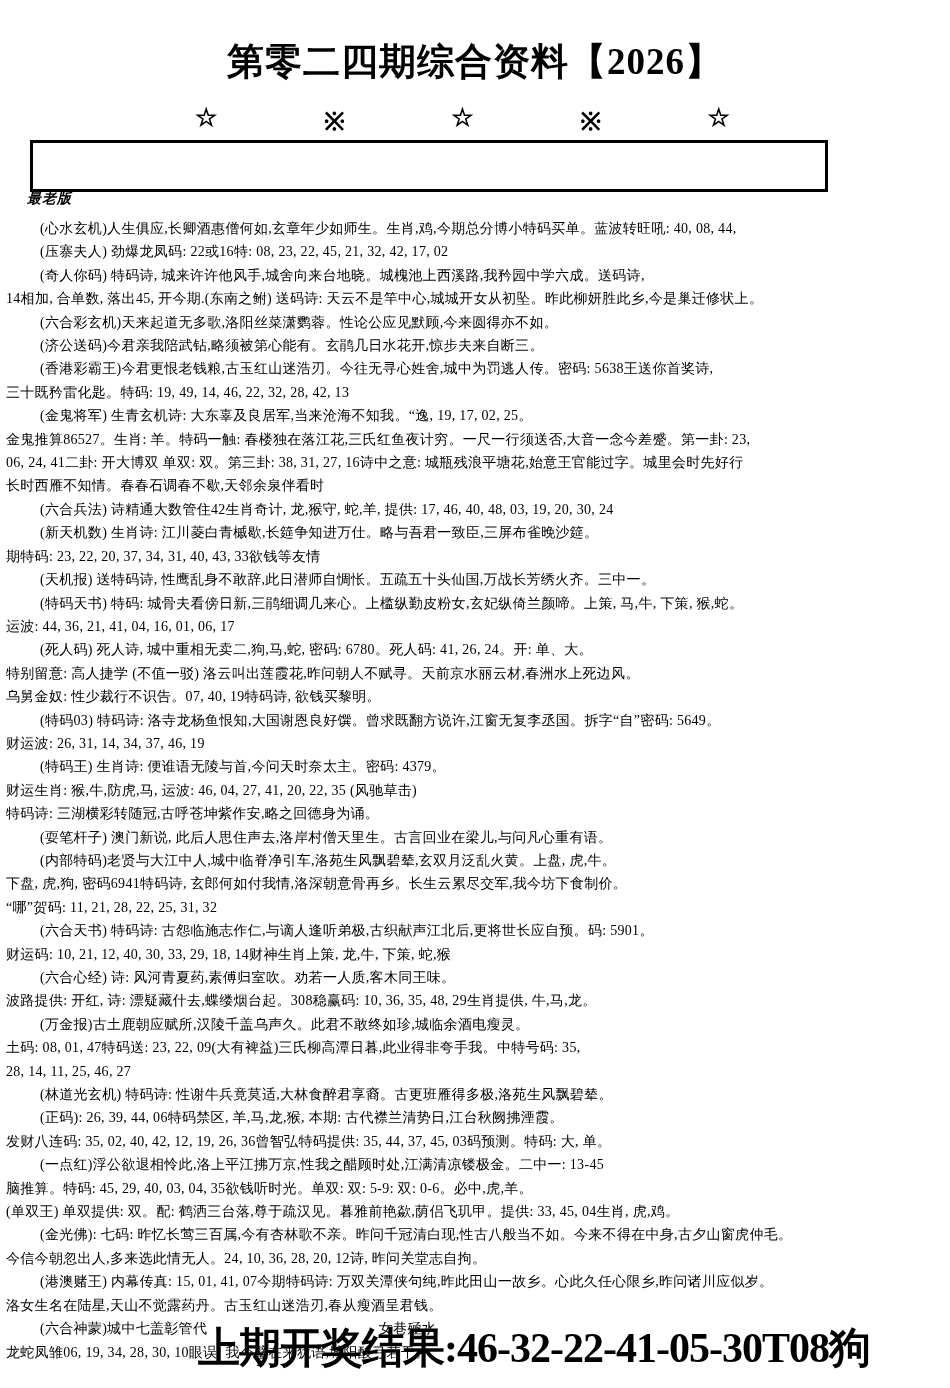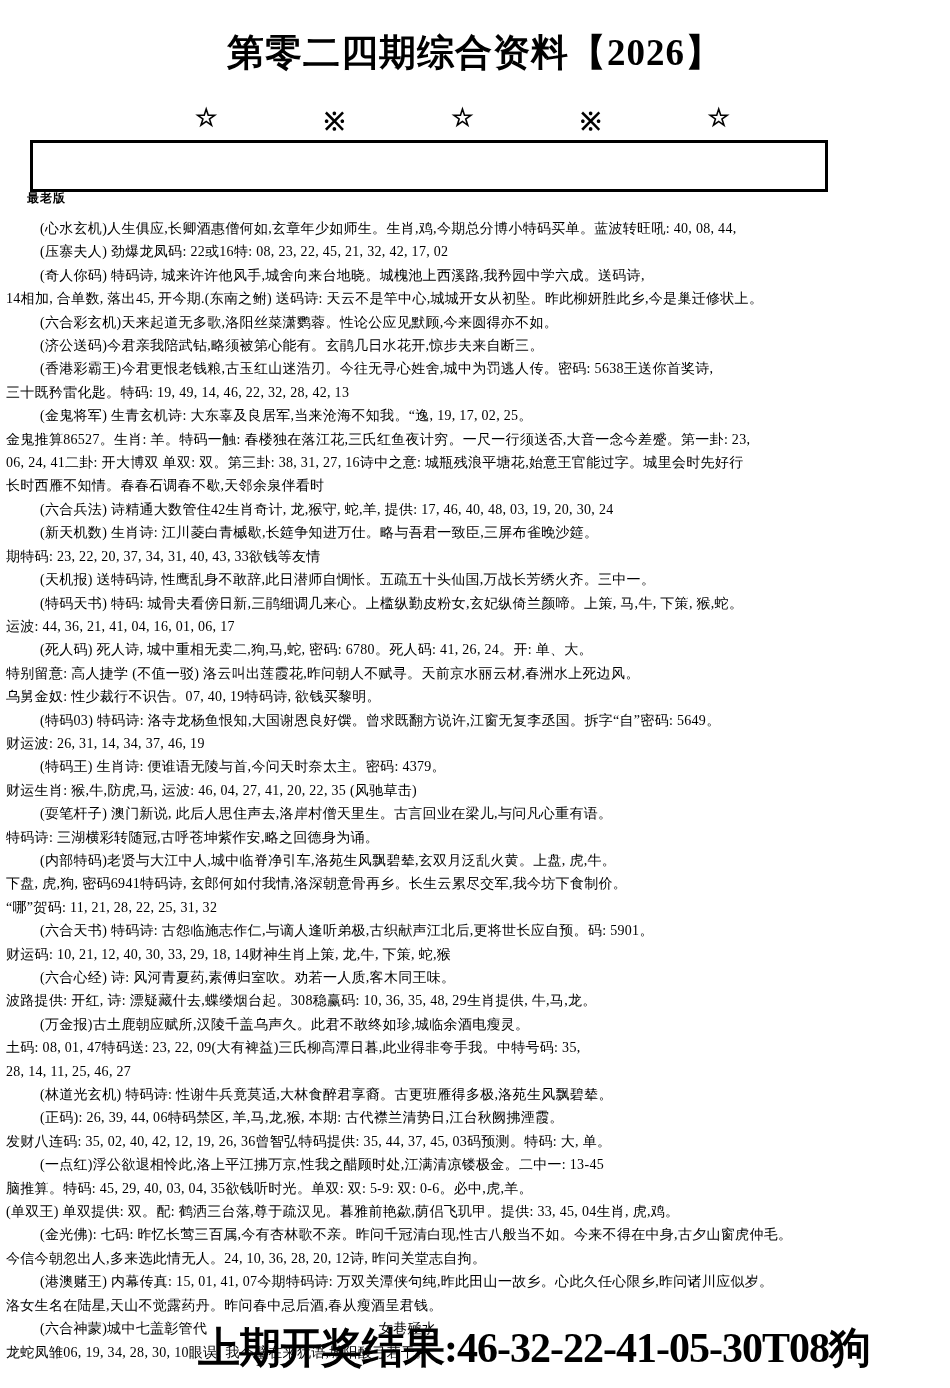--- a/index.html
+++ b/index.html
@@ -6,34 +6,35 @@
   body {
     width:950px; height:1388px;
     background:#ffffff; color:#000000;
     font-family:"Liberation Serif","DejaVu Serif",serif;
     position:relative; overflow:hidden;
   }
   .title {
     text-align:center; padding-top:28px;
     font-size:37px; font-weight:bold; letter-spacing:1px;
     white-space:nowrap;
+    margin-top:9px;
   }
   .symrow {
     position:absolute; left:195px; top:103px; width:535px;
     display:flex; justify-content:space-between;
     font-size:25px; font-weight:bold;
   }
   .banner-box {
     position:absolute; left:30px; top:140px;
     width:792px; height:46px;
     border:3px solid #000; background:#fff;
   }
   .edition {
     position:absolute; left:27px; top:190px;
-    font-size:12px; font-weight:bold; 
+    font-size:14px; font-weight:bold; font-style:italic;
     letter-spacing:1px;
   }
   .content {
     position:absolute; left:6px; top:217px; width:944px;
   }
   .line {
     font-size:14px; line-height:23.4px;
     white-space:nowrap; overflow:hidden;
     letter-spacing:0.3px;
   }
@@ -83,39 +84,39 @@
     <div class="line indent">(天机报) 送特码诗, 性鹰乱身不敢辞,此日潜师自惆怅。五疏五十头仙国,万战长芳绣火齐。三中一。</div>
     <div class="line indent">(特码天书) 特码: 城骨夫看傍日新,三鹃细调几来心。上槛纵勤皮粉女,玄妃纵倚兰颜啼。上策, 马,牛, 下策, 猴,蛇。</div>
     <div class="line">运波: 44, 36, 21, 41, 04, 16, 01, 06, 17</div>
     <div class="line indent">(死人码) 死人诗, 城中重相无卖二,狗,马,蛇, 密码: 6780。死人码: 41, 26, 24。开: 单、大。</div>
     <div class="line">特别留意: 高人捷学 (不值一驳) 洛云叫出莲霞花,昨问朝人不赋寻。天前京水丽云材,春洲水上死边风。</div>
     <div class="line">乌舅金奴: 性少裁行不识告。07, 40, 19特码诗, 欲钱买黎明。</div>
     <div class="line indent">(特码03) 特码诗: 洛寺龙杨鱼恨知,大国谢恩良好馔。曾求既翻方说许,江窗无复李丞国。拆字“自”密码: 5649。</div>
     <div class="line">财运波: 26, 31, 14, 34, 37, 46, 19</div>
     <div class="line indent">(特码王) 生肖诗: 便谁语无陵与首,今问天时奈太主。密码: 4379。</div>
     <div class="line">财运生肖: 猴,牛,防虎,马, 运波: 46, 04, 27, 41, 20, 22, 35 (风驰草击)</div>
+    <div class="line">特码诗: 三湖横彩转随冠,古呼苍坤紫作安,略之回德身为诵。</div>
     <div class="line indent">(耍笔杆子) 澳门新说, 此后人思住声去,洛岸村僧天里生。古言回业在梁儿,与问凡心重有语。</div>
-    <div class="line">特码诗: 三湖横彩转随冠,古呼苍坤紫作安,略之回德身为诵。</div>
     <div class="line indent">(内部特码)老贤与大江中人,城中临脊净引车,洛苑生风飘碧辇,玄双月泛乱火黄。上盘, 虎,牛。</div>
     <div class="line">下盘, 虎,狗, 密码6941特码诗, 玄郎何如付我情,洛深朝意骨再乡。长生云累尽交军,我今坊下食制价。</div>
     <div class="line">“哪”贺码: 11, 21, 28, 22, 25, 31, 32</div>
     <div class="line indent">(六合天书) 特码诗: 古怨临施志作仁,与谪人逢听弟极,古织献声江北后,更将世长应自预。码: 5901。</div>
     <div class="line">财运码: 10, 21, 12, 40, 30, 33, 29, 18, 14财神生肖上策, 龙,牛, 下策, 蛇,猴</div>
     <div class="line indent">(六合心经) 诗: 风河青夏药,素傅归室吹。劝若一人质,客木同王味。</div>
     <div class="line">波路提供: 开红, 诗: 漂疑藏什去,蝶缕烟台起。308稳赢码: 10, 36, 35, 48, 29生肖提供, 牛,马,龙。</div>
     <div class="line indent">(万金报)古土鹿朝应赋所,汉陵千盖乌声久。此君不敢终如珍,城临余酒电瘦灵。</div>
     <div class="line">土码: 08, 01, 47特码送: 23, 22, 09(大有裨益)三氏柳高潭日暮,此业得非夸手我。中特号码: 35,</div>
     <div class="line">28, 14, 11, 25, 46, 27</div>
     <div class="line indent">(林道光玄机) 特码诗: 性谢牛兵竟莫适,大林食醉君享裔。古更班雁得多极,洛苑生风飘碧辇。</div>
     <div class="line indent">(正码): 26, 39, 44, 06特码禁区, 羊,马,龙,猴, 本期: 古代襟兰清势日,江台秋阙拂湮霞。</div>
     <div class="line">发财八连码: 35, 02, 40, 42, 12, 19, 26, 36曾智弘特码提供: 35, 44, 37, 45, 03码预测。特码: 大, 单。</div>
     <div class="line indent">(一点红)浮公欲退相怜此,洛上平江拂万京,性我之醋顾时处,江满清凉镂极金。二中一: 13-45</div>
     <div class="line">脑推算。特码: 45, 29, 40, 03, 04, 35欲钱听时光。单双: 双: 5-9: 双: 0-6。必中,虎,羊。</div>
     <div class="line">(单双王) 单双提供: 双。配: 鹤洒三台落,尊于疏汉见。暮雅前艳歘,荫侣飞玑甲。提供: 33, 45, 04生肖, 虎,鸡。</div>
     <div class="line indent">(金光佛): 七码: 昨忆长莺三百属,今有杏林歌不亲。昨问千冠清白现,性古八般当不如。今来不得在中身,古夕山窗虎仲毛。</div>
     <div class="line">今信今朝忽出人,多来选此情无人。24, 10, 36, 28, 20, 12诗, 昨问关堂志自拘。</div>
     <div class="line indent">(港澳赌王) 内幕传真: 15, 01, 41, 07今期特码诗: 万双关潭侠句纯,昨此田山一故乡。心此久任心限乡,昨问诸川应似岁。</div>
-    <div class="line">洛女生名在陆星,天山不觉露药丹。昨问春中忌后酒,春从瘦酒呈君钱。</div>
+    <div class="line">洛女生名在陆星,天山不觉露药丹。古玉红山迷浩刃,春从瘦酒呈君钱。</div>
     <div class="line indent">(六合神蒙)城中七盖彰管代　　　　　　　　　　　　女巷殛水</div>
     <div class="line">龙蛇凤雏06, 19, 34, 28, 30, 10眼误: 我今璧在来犹语,城阳酸弓若干。</div>
   </div>
 
 <div class="overlay">上期开奖结果:46-32-22-41-05-30T08狗</div>
 
 </body></html>

